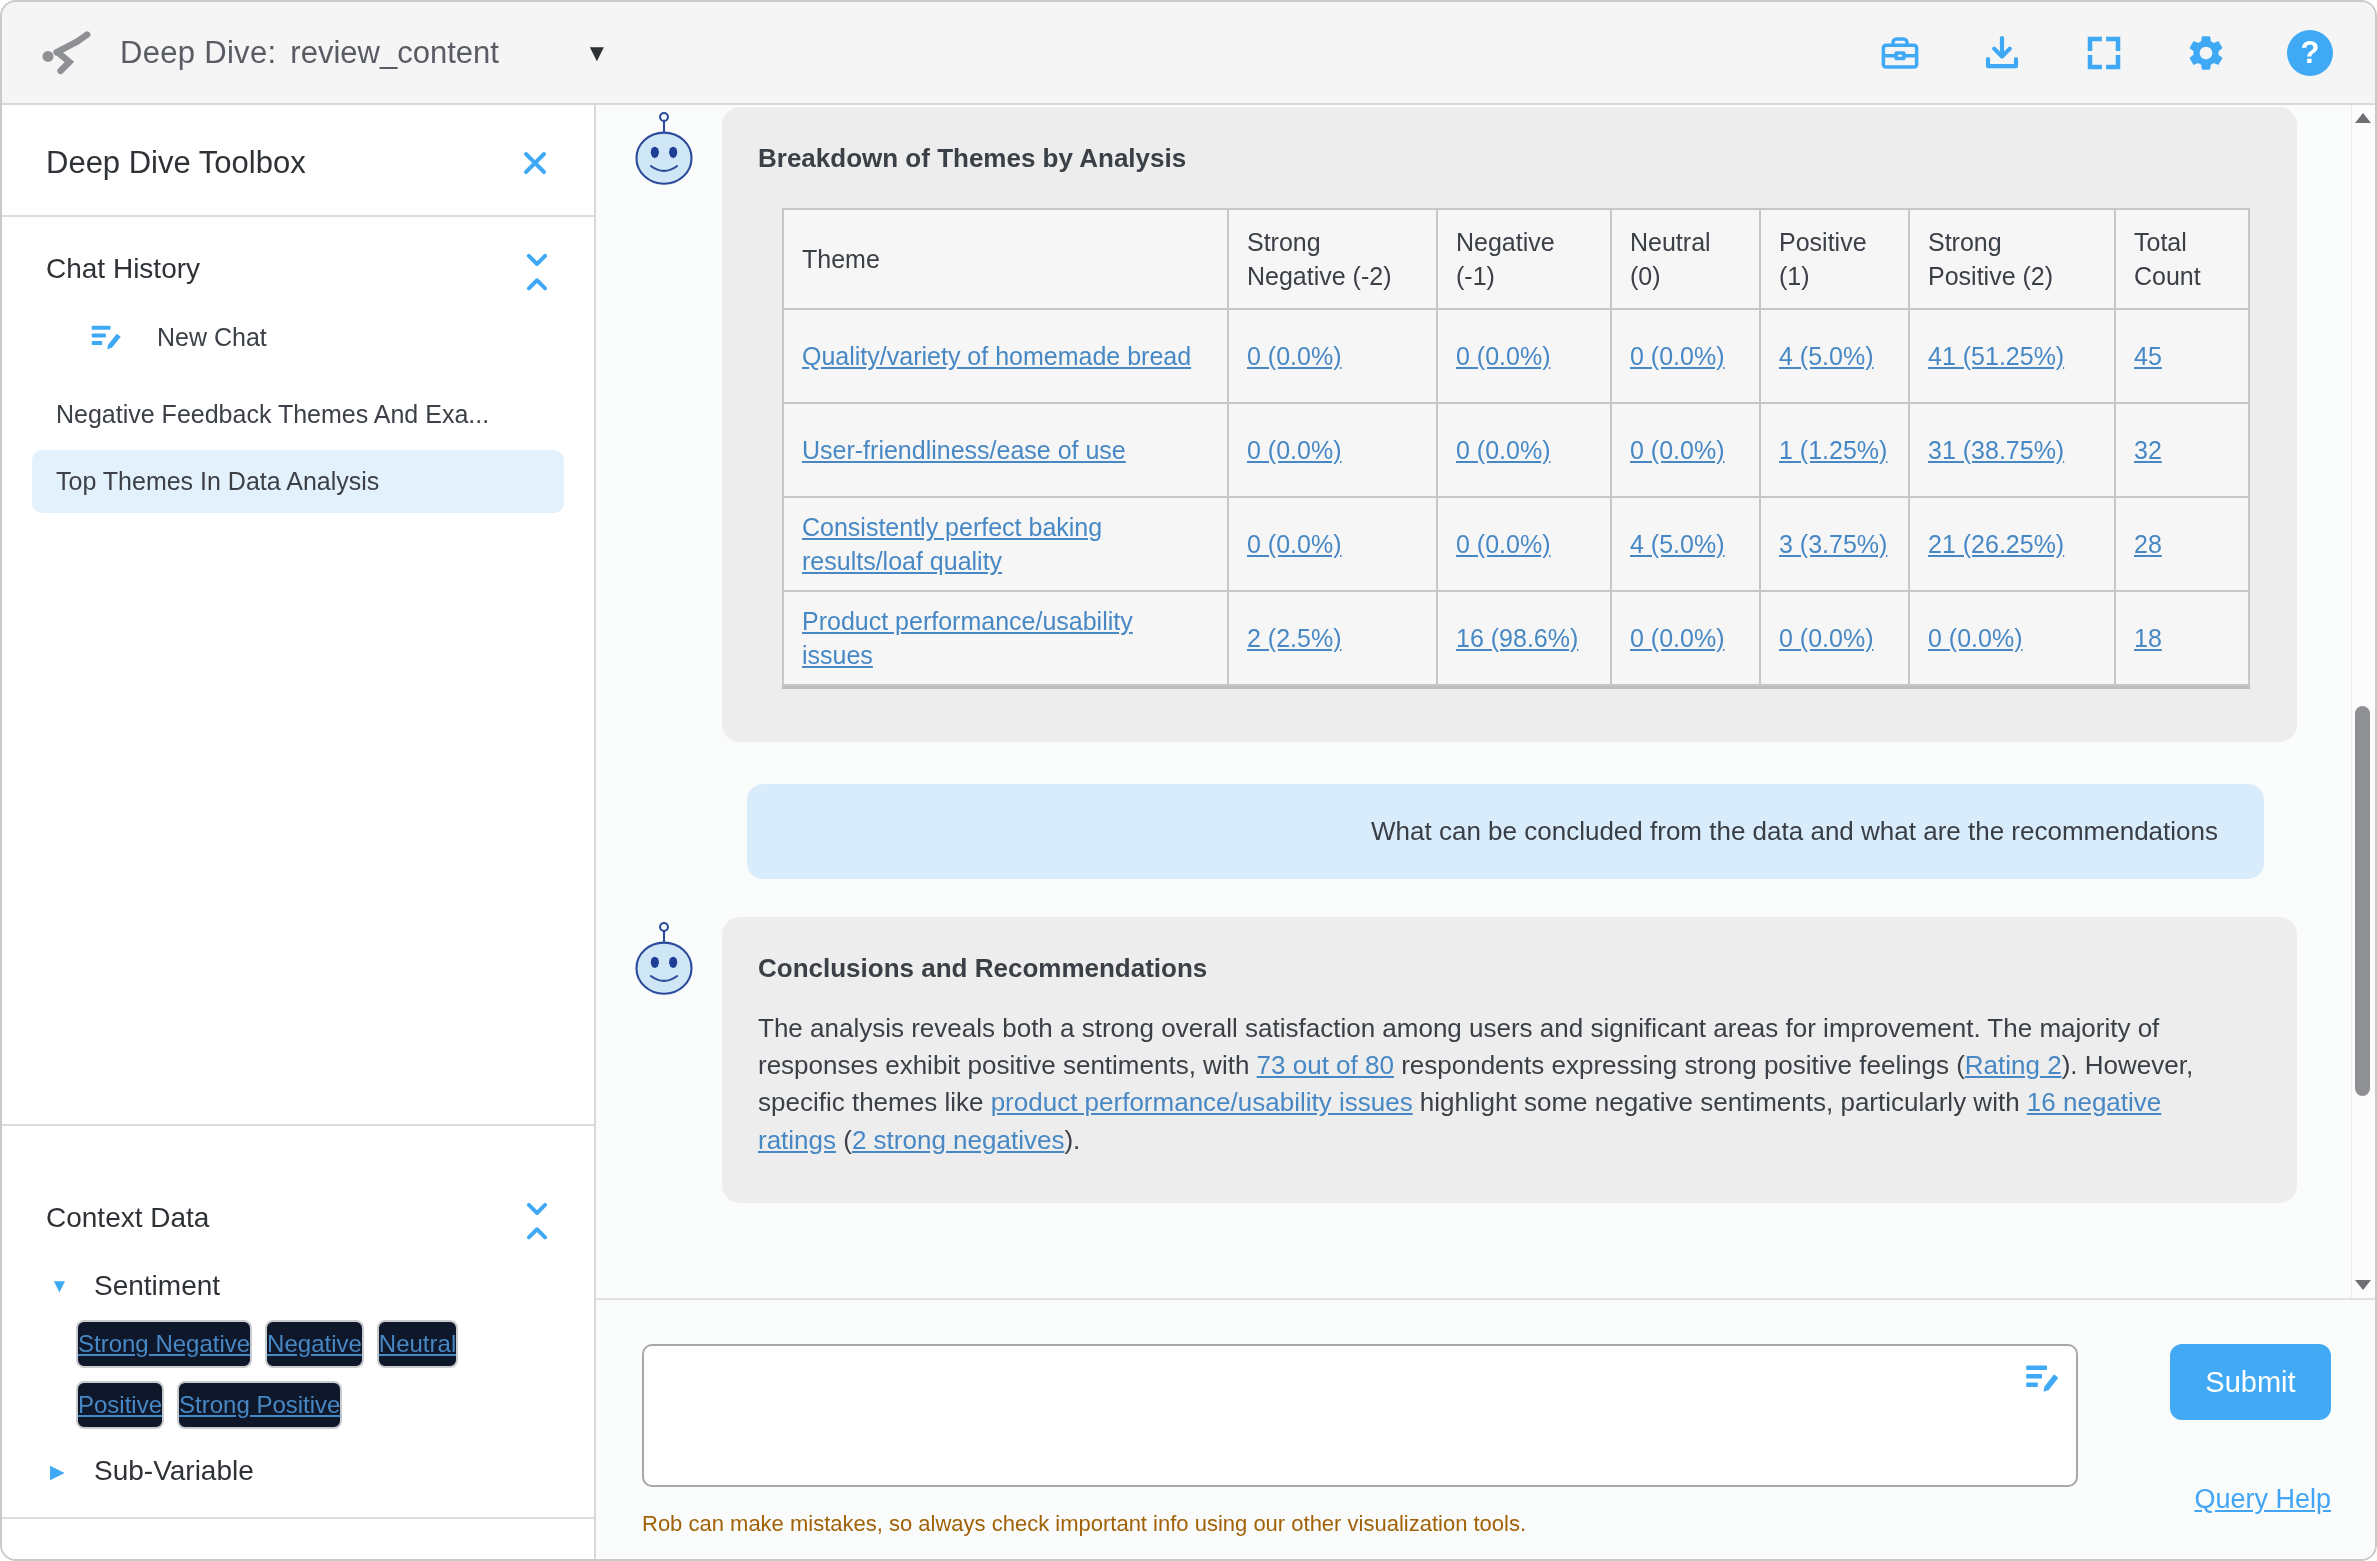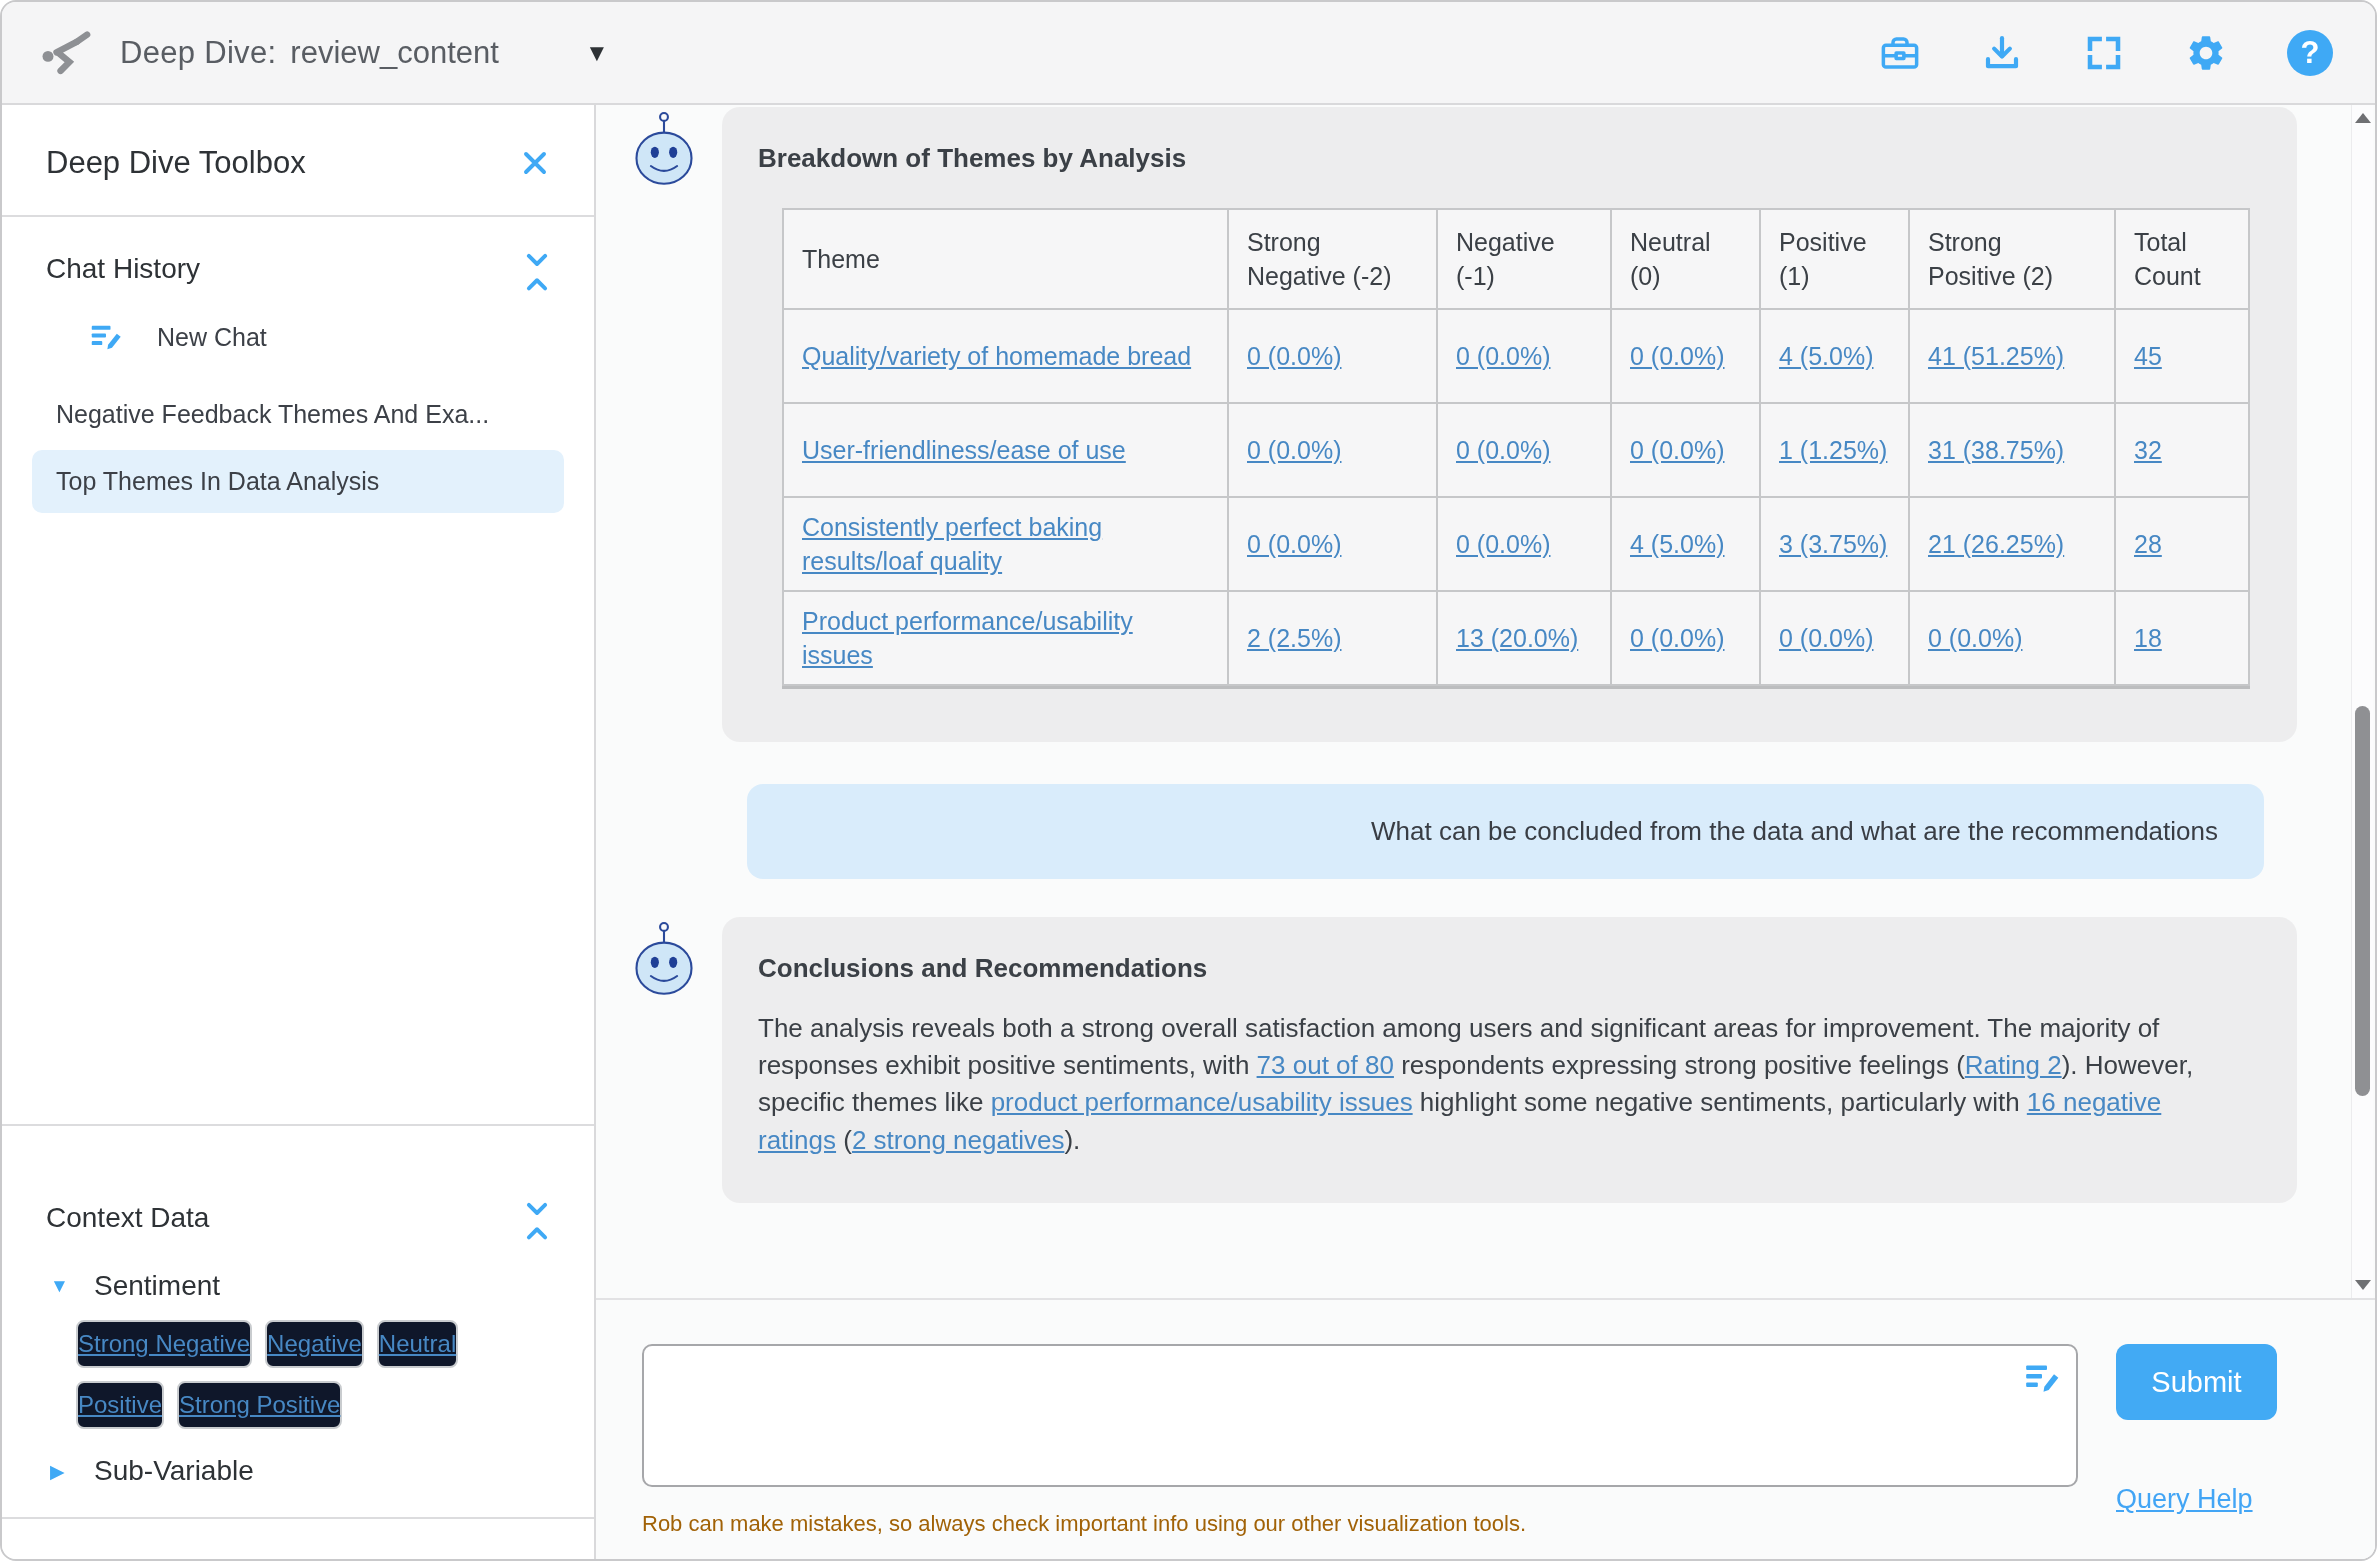--- a/index.html
+++ b/index.html
@@ -128,21 +128,21 @@
   }
   .ta-col { flex:1; min-width:0; }
   .textarea-wrap { position:relative; }
   .query-box {
     width:100%; height:143px; border:2px solid #a6a7aa; border-radius:10px;
     resize:none; font:inherit; font-size:25px; padding:18px 72px 18px 22px; background:#fff;
     outline:none; display:block;
   }
   .compose-in-box { position:absolute; top:14px; right:16px; width:40px; height:40px; cursor:pointer; }
   .disclaimer { margin-top:24px; font-size:22px; color:#a16207; }
-  .right-col { width:215px; flex:0 0 215px; margin-left:38px; display:flex; flex-direction:column; align-items:flex-start; }
+  .right-col { width:215px; flex:0 0 215px; margin-left:38px; display:flex; flex-direction:column; align-items:flex-end; }
   .submit-btn {
     width:161px; height:76px; background:#42aaf4; color:#fff; font-family:inherit;
     font-size:29px; border:none; border-radius:12px; cursor:pointer;
   }
   .query-help { margin-top:64px; font-size:27px; color:#42a5f5; text-decoration:underline; cursor:pointer; }
 </style>
 </head>
 <body>
 
 <div class="window">
@@ -327,21 +327,21 @@
                     <td><a href="#">0 (0.0%)</a></td>
                     <td><a href="#">0 (0.0%)</a></td>
                     <td><a href="#">4 (5.0%)</a></td>
                     <td><a href="#">3 (3.75%)</a></td>
                     <td><a href="#">21 (26.25%)</a></td>
                     <td><a href="#">28</a></td>
                   </tr>
                   <tr>
                     <td><a href="#">Product performance/usability issues</a></td>
                     <td><a href="#">2 (2.5%)</a></td>
-                    <td><a href="#">13 (20.0%)</a></td>
+                    <td><a href="#">16 (98.6%)</a></td>
                     <td><a href="#">0 (0.0%)</a></td>
                     <td><a href="#">0 (0.0%)</a></td>
                     <td><a href="#">0 (0.0%)</a></td>
                     <td><a href="#">18</a></td>
                   </tr>
                 </tbody>
             </table>
           </div>
         </div>
 

